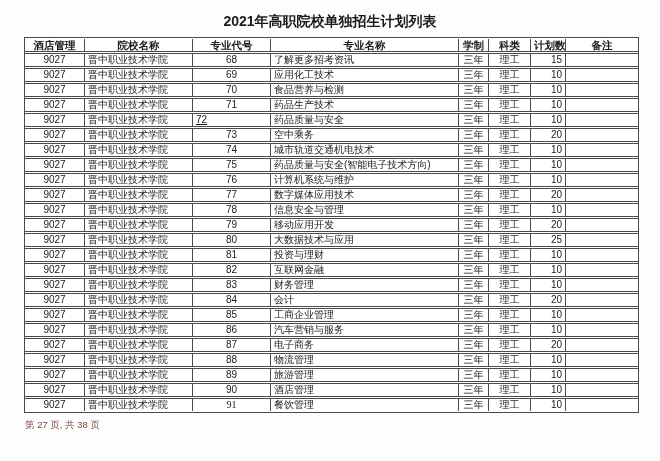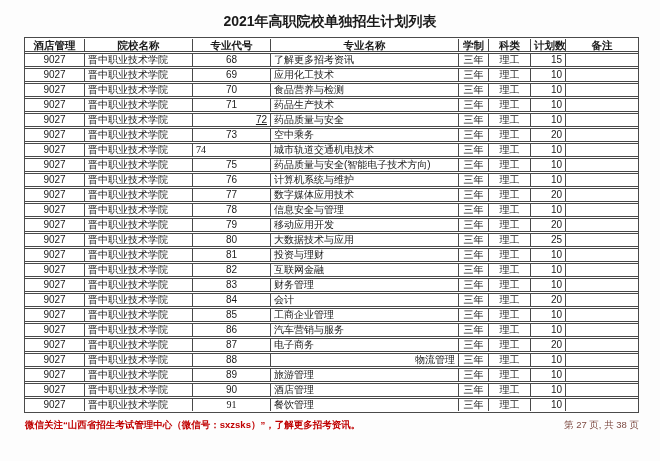--- a/index.html
+++ b/index.html
@@ -132,41 +132,41 @@
             <td style="text-align: center;">71</td>
             <td style="text-align: left;">药品生产技术</td>
             <td style="text-align: center;">三年</td>
             <td style="text-align: center;">理工</td>
             <td style="text-align: right;">10</td>
             <td style="text-align: center;"></td>
           </tr>
           <tr>
             <td style="text-align: center;">9027</td>
             <td style="text-align: left;">晋中职业技术学院</td>
-            <td style="text-align: right; text-decoration: underline;">72</td>
+            <td style="text-align: left; text-decoration: underline;">72</td>
             <td style="text-align: left;">药品质量与安全</td>
             <td style="text-align: center;">三年</td>
             <td style="text-align: center;">理工</td>
             <td style="text-align: right;">10</td>
             <td style="text-align: center;"></td>
           </tr>
           <tr>
             <td style="text-align: center;">9027</td>
             <td style="text-align: left;">晋中职业技术学院</td>
             <td style="text-align: center;">73</td>
             <td style="text-align: left;">空中乘务</td>
             <td style="text-align: center;">三年</td>
             <td style="text-align: center;">理工</td>
             <td style="text-align: right;">20</td>
             <td style="text-align: center;"></td>
           </tr>
           <tr>
             <td style="text-align: center;">9027</td>
             <td style="text-align: left;">晋中职业技术学院</td>
-            <td style=" font-family: Liberation Serif, serif;">74</td>
+            <td style="text-align: center;">74</td>
             <td style="text-align: left;">城市轨道交通机电技术</td>
             <td style="text-align: center;">三年</td>
             <td style="text-align: center;">理工</td>
             <td style="text-align: right;">10</td>
             <td style="text-align: center;"></td>
           </tr>
           <tr>
             <td style="text-align: center;">9027</td>
             <td style="text-align: left;">晋中职业技术学院</td>
             <td style="text-align: center;">75</td>
@@ -293,21 +293,21 @@
             <td style="text-align: left;">电子商务</td>
             <td style="text-align: center;">三年</td>
             <td style="text-align: center;">理工</td>
             <td style="text-align: right;">20</td>
             <td style="text-align: center;"></td>
           </tr>
           <tr>
             <td style="text-align: center;">9027</td>
             <td style="text-align: left;">晋中职业技术学院</td>
             <td style="text-align: center;">88</td>
-            <td style="text-align: right;">物流管理</td>
+            <td style="text-align: left;">物流管理</td>
             <td style="text-align: center;">三年</td>
             <td style="text-align: center;">理工</td>
             <td style="text-align: right;">10</td>
             <td style="text-align: center;"></td>
           </tr>
           <tr>
             <td style="text-align: center;">9027</td>
             <td style="text-align: left;">晋中职业技术学院</td>
             <td style="text-align: center;">89</td>
             <td style="text-align: left;">旅游管理</td>
@@ -334,17 +334,16 @@
             <td style="text-align: center;">三年</td>
             <td style="text-align: center;">理工</td>
             <td style="text-align: right;">10</td>
             <td style="text-align: center;"></td>
           </tr>
         </tbody>
     </table>
   </div>
 
   <div class="footer">
-    <span class="wechat-notice">微信关注“山西省招生考试管理中心（微信号：sxzsks）”，了解更多招考资讯。</span>
     <span class="page-info">第 27 页, 共 38 页</span>
   </div>
 
 </div>
 
 </body></html>

